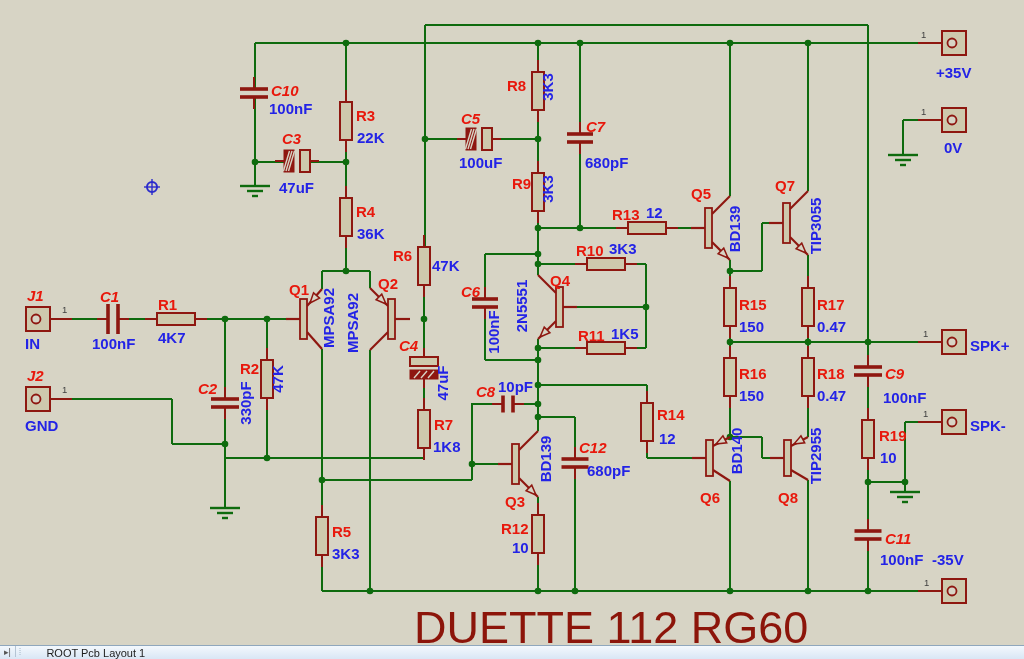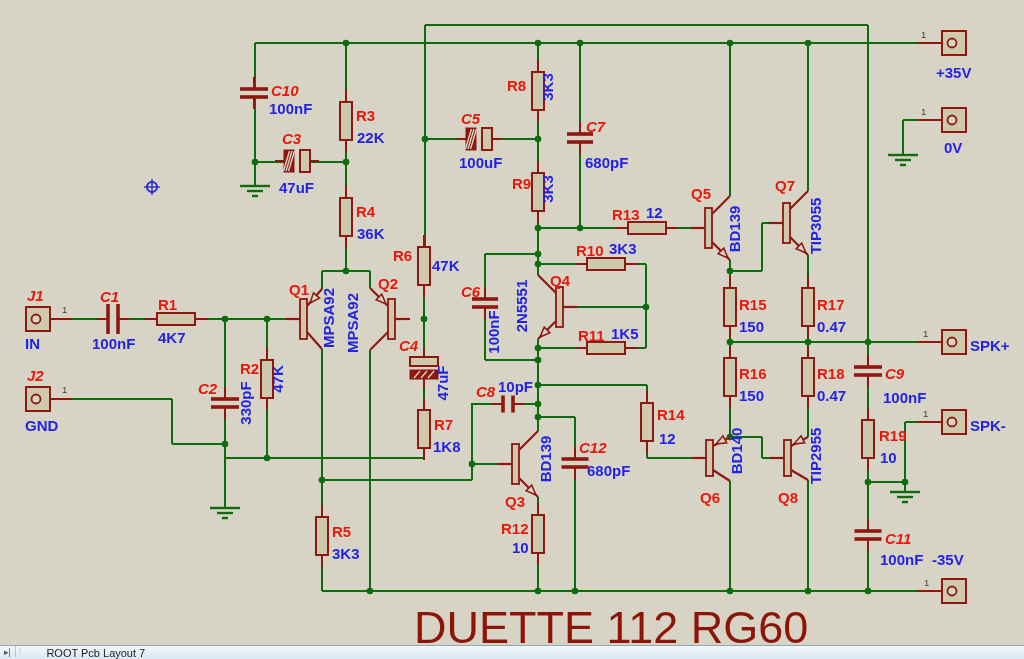--- a/index.html
+++ b/index.html
@@ -532,15 +532,15 @@
         <line x1="144" y1="187" x2="160" y2="187" stroke="#2b2bcc" stroke-width="1.4"></line>
         <line x1="152" y1="179" x2="152" y2="195" stroke="#2b2bcc" stroke-width="1.4"></line>
       </g>
       <g>
         <text x="414" y="643" fill="#8c150a" font-size="45" font-family="&quot;Liberation Sans&quot;,sans-serif" font-weight="400">DUETTE 112 RG60</text>
       </g>
     </svg>
   <div class="statusbar">
     <span class="navbtn">▸|</span>
     <span class="grip">⁞</span>
-    <span class="sheettab">ROOT  Pcb Layout 7</span>
+    <span class="sheettab">ROOT  Pcb Layout 1</span>
   </div>
 </div>
 
 </body></html>

